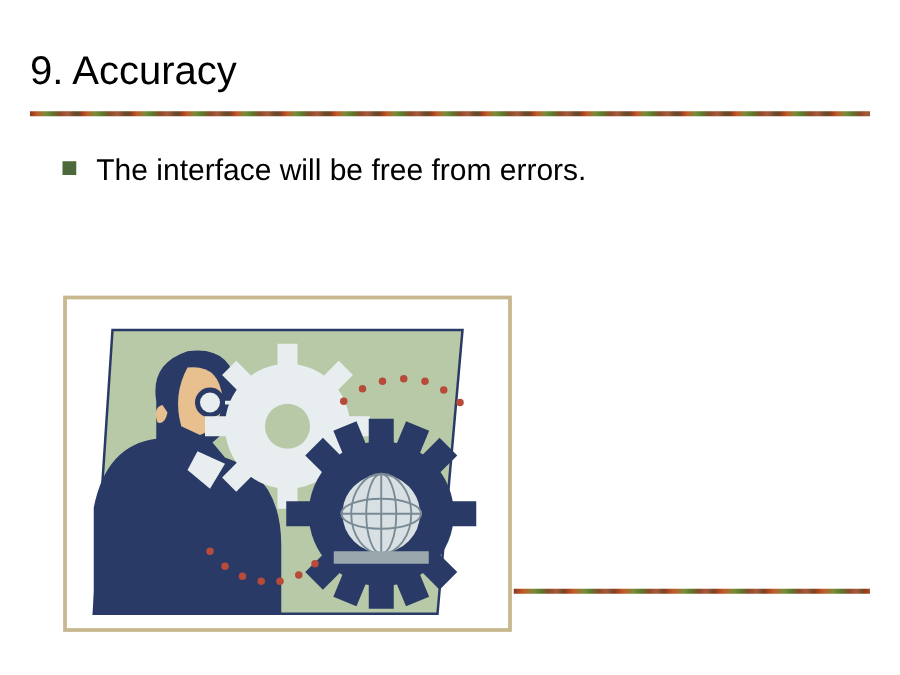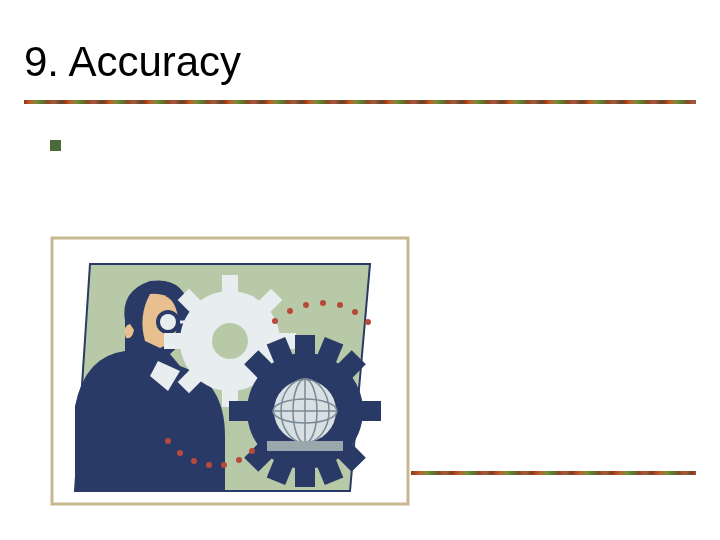--- a/index.html
+++ b/index.html
@@ -5,21 +5,21 @@
     * { margin: 0; padding: 0; box-sizing: border-box; }
     body {
       width: 720px;
       height: 540px;
       background: #ffffff;
       font-family: Arial, sans-serif;
       position: relative;
       overflow: hidden;
     }
     .slide-title {
-      font-size: 42px;
+      font-size: 32px;
       color: #000;
       padding: 38px 0 0 24px;
       font-weight: normal;
     }
     .title-underline {
       margin: 14px 24px 0 24px;
       height: 4px;
       background: linear-gradient(90deg, #8b3a1a 0%, #c45a2a 15%, #7a8c3a 30%, #5a7a2a 45%, #8b4a2a 60%, #a85a3a 75%, #6a4a2a 90%);
       background-size: 40px 4px;
     }
@@ -62,20 +62,21 @@
   </style>
 </head>
 <body>
 
 <h1 class="slide-title">9. Accuracy</h1>
 <div class="title-underline"></div>
 
 <div class="body-area">
   <div class="bullet-row">
     <div class="bullet-marker"></div>
+    <div class="bullet-text">The interface will be free from errors.</div>
   </div>
 </div>
 
 <div class="clipart-wrap">
   <svg viewBox="0 0 360 270" width="360" height="270">
 
     <rect x="2" y="2" width="356" height="266" fill="none" stroke="#c8b890" stroke-width="3"></rect>
 
     <polygon points="40,28 320,28 300,255 25,255" fill="#b8c9a8"></polygon>
     <polygon points="40,28 320,28 300,255 25,255" fill="none" stroke="#2a3a66" stroke-width="2"></polygon>

